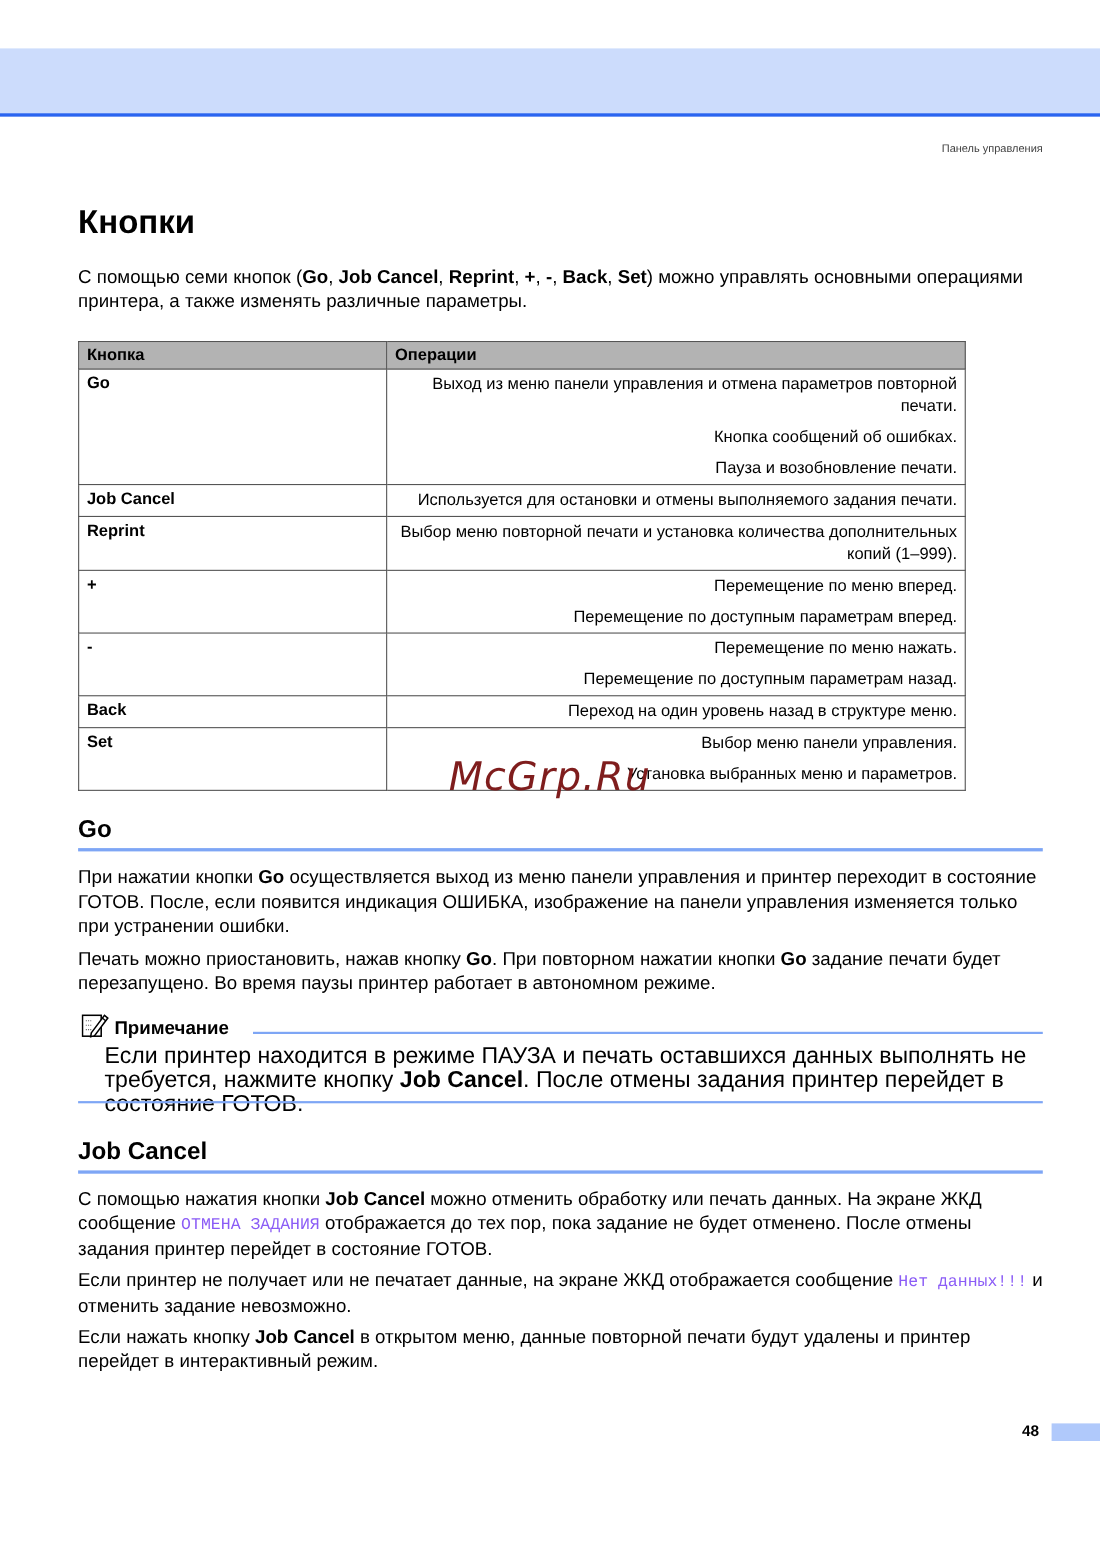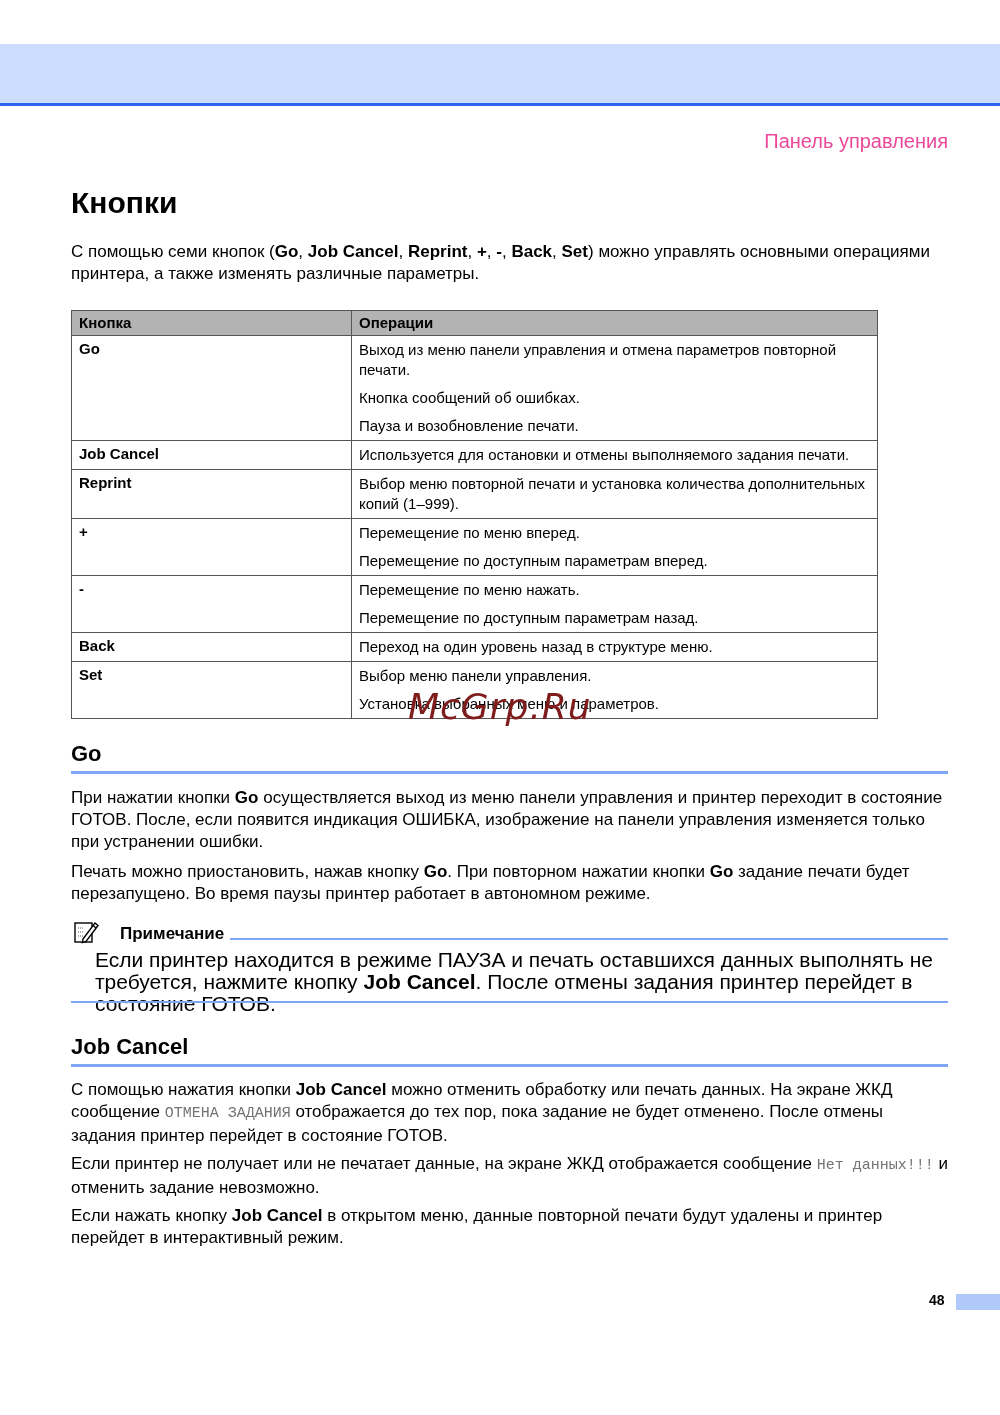--- a/index.html
+++ b/index.html
@@ -1,36 +1,36 @@
 <!DOCTYPE html>
 <html><head>
 <meta charset="utf-8">
 <style>
   html, body { margin: 0; padding: 0; background: #ffffff; }
   body { width: 1000px; height: 1415px; position: relative; overflow: hidden;
          font-family: "Liberation Sans", sans-serif; color: #000; }
   .top-band { position: absolute; left: 0; top: 44px; width: 1000px; height: 59px;
               background: #ccdcfc; border-bottom: 3px solid #2a64f0; }
-  .running-head { position: absolute; right: 52px; top: 130px; font-size: 20px; color: #ec4899; }
+  .running-head { position: absolute; right: 52px; top: 130px; font-size: 10px; color: #404040; }
   .h1 { position: absolute; left: 71px; top: 186px; font-size: 30px; font-weight: bold; margin: 0; }
   .p { position: absolute; left: 71px; width: 880px; font-size: 17px; line-height: 22px; margin: 0; }
   .p b { font-weight: bold; }
-  .mono { font-family: "Liberation Mono", monospace; font-size: 15px; color: #737373; }
+  .mono { font-family: "Liberation Mono", monospace; font-size: 15px; color: #8b5cf6; }
   table.ops { position: absolute; left: 71px; top: 310px; width: 807px; border-collapse: collapse;
               font-size: 15px; }
   table.ops th, table.ops td { border: 1px solid #555; vertical-align: top; text-align: left;
               padding: 4px 7px 4px 7px; }
   table.ops th { background: #b3b3b3; font-weight: bold; height: 17px; padding-top: 3px; padding-bottom: 4px; }
   table.ops td.key { width: 265px; font-weight: bold; }
-  table.ops td .line { display: block; line-height: 20px; }
+  table.ops td .line { display: block; line-height: 20px; text-align: right; }
   table.ops td .line + .line { margin-top: 8px; }
   .h2 { position: absolute; left: 71px; font-size: 22px; font-weight: bold; margin: 0; }
   .rule { position: absolute; left: 71px; width: 877px; height: 3px; background: #7ea6f5; }
   .note-head { position: absolute; left: 74px; top: 920px; display: flex; align-items: center; }
-  .note-head .label { font-size: 17px; font-weight: bold; margin-left: 20px; }
+  .note-head .label { font-size: 17px; font-weight: bold; margin-left: 4px; }
   .note-line { position: absolute; left: 230px; top: 938px; width: 718px; height: 2px; background: #7ea6f5; }
   .note-body { position: absolute; left: 95px; top: 949px; width: 855px; font-size: 21px; line-height: 22px; margin: 0; }
   .note-bottom { position: absolute; left: 71px; top: 1001px; width: 877px; height: 2px; background: #7ea6f5; }
   .page-num { position: absolute; left: 929px; top: 1292px; font-size: 14px; font-weight: bold; }
   .page-tab { position: absolute; left: 956px; top: 1294px; width: 44px; height: 16px; background: #b0c9fb; }
   .watermark { position: absolute; left: 408px; top: 686px; font-size: 36px; font-style: italic;
                color: #7f1d1d; letter-spacing: 1px; font-family: "DejaVu Sans", sans-serif; }
 </style>
 </head>
 <body>

